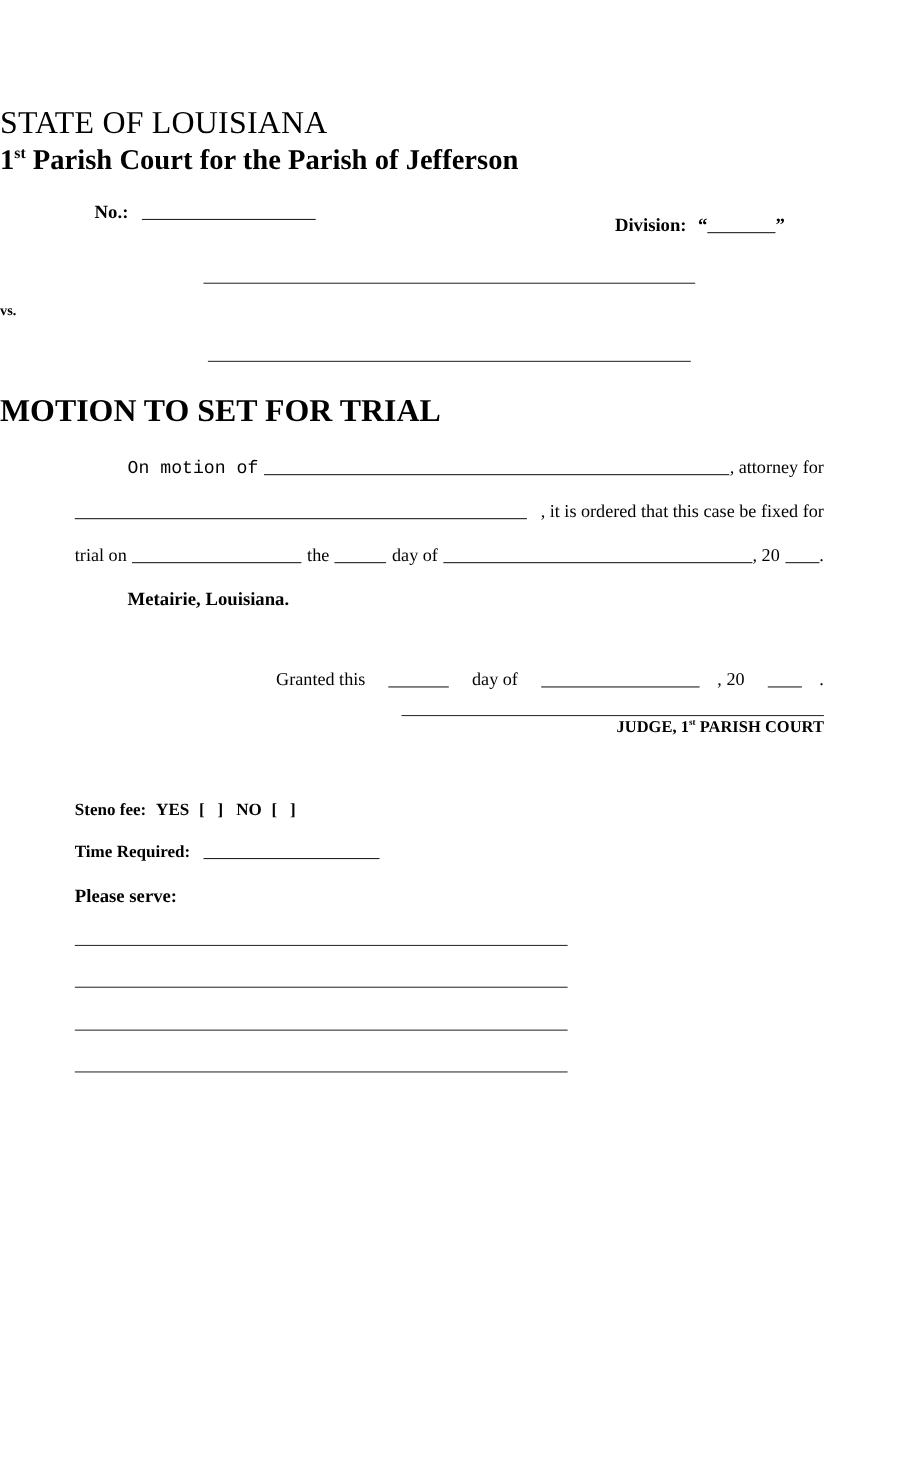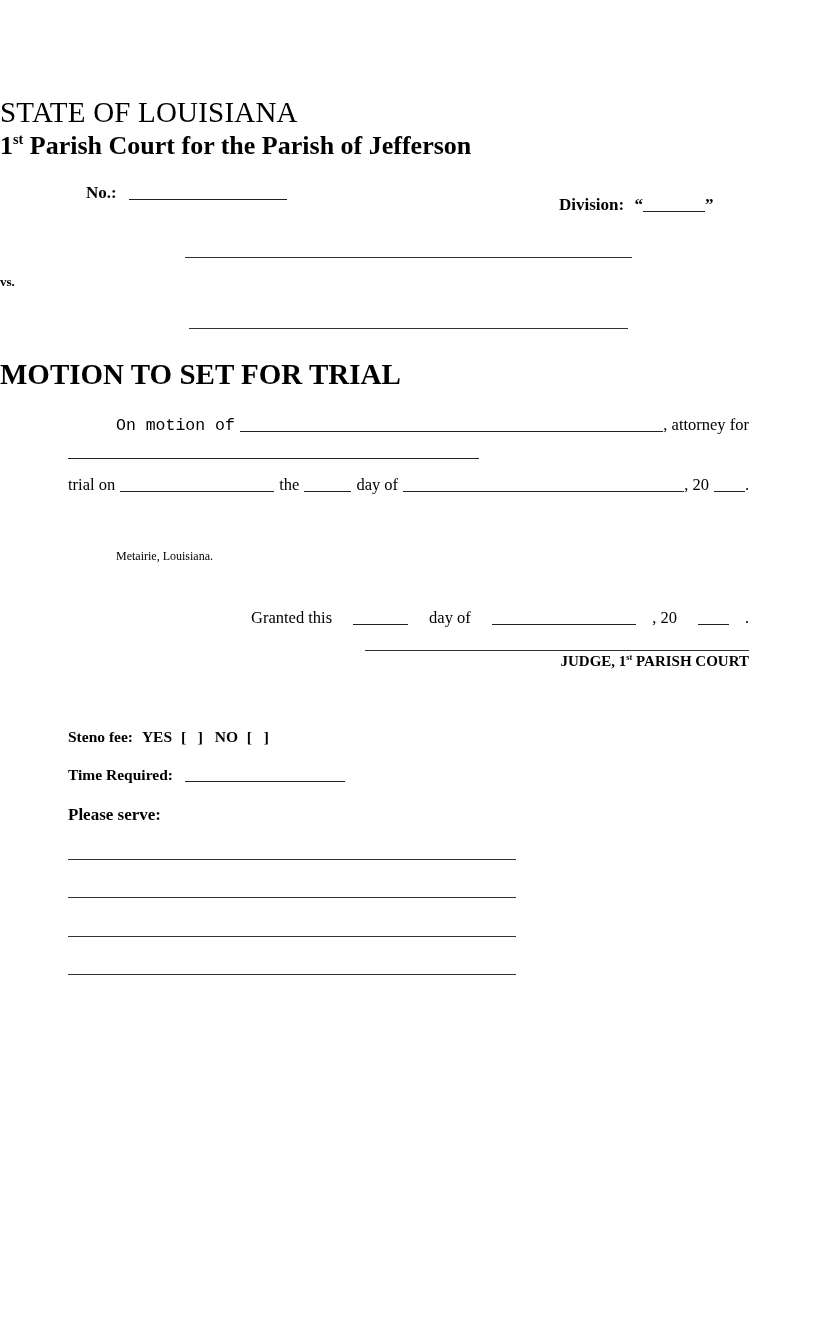--- a/index.html
+++ b/index.html
@@ -95,35 +95,36 @@
 </div>
 
 <div class="body-line" style="top:415px;">
   <span style="margin-left:48px;font-family:Liberation Mono, monospace;">On motion of</span>
   <span class="blank flex-fill" style="margin-left:5px; margin-right:0;"></span>
   <span>, attorney for</span>
 </div>
 
 <div class="body-line" style="top:455px;">
   <span class="blank" style="width:411px; margin:0;"></span>
+  <span class="flex-fill" style="text-align:right;">, it is ordered that this case be fixed for</span>
 </div>
 
-<div class="body-line" style="top:475px;">
+<div class="body-line" style="top:495px;">
   <span>trial on</span>
   <span class="blank" style="width:154px; margin:0 5px;"></span>
   <span>the</span>
   <span class="blank" style="width:47px; margin:0 5px;"></span>
   <span>day of</span>
   <span class="blank flex-fill" style="margin:0 0 0 5px;"></span>
   <span>, 20</span>
   <span class="blank" style="width:31px; margin:0 0 0 5px;"></span>
   <span>.</span>
 </div>
 
-<div class="abs" style="left:116px; top:549px; font-size:12px;">
+<div class="abs" style="left:116px; top:535px; font-size:17px;font-weight:bold;">
   <span>Metairie, Louisiana.</span>
 </div>
 
 <div class="body-line" style="top:608px; left:251px; width:498px;gap:16px;">
   <span>Granted this</span>
   <span class="blank" style="width:55px; margin:0 5px;"></span>
   <span>day of</span>
   <span class="blank flex-fill" style="margin:0 0 0 5px;"></span>
   <span>, 20</span>
   <span class="blank" style="width:31px; margin:0 0 0 5px;"></span>

